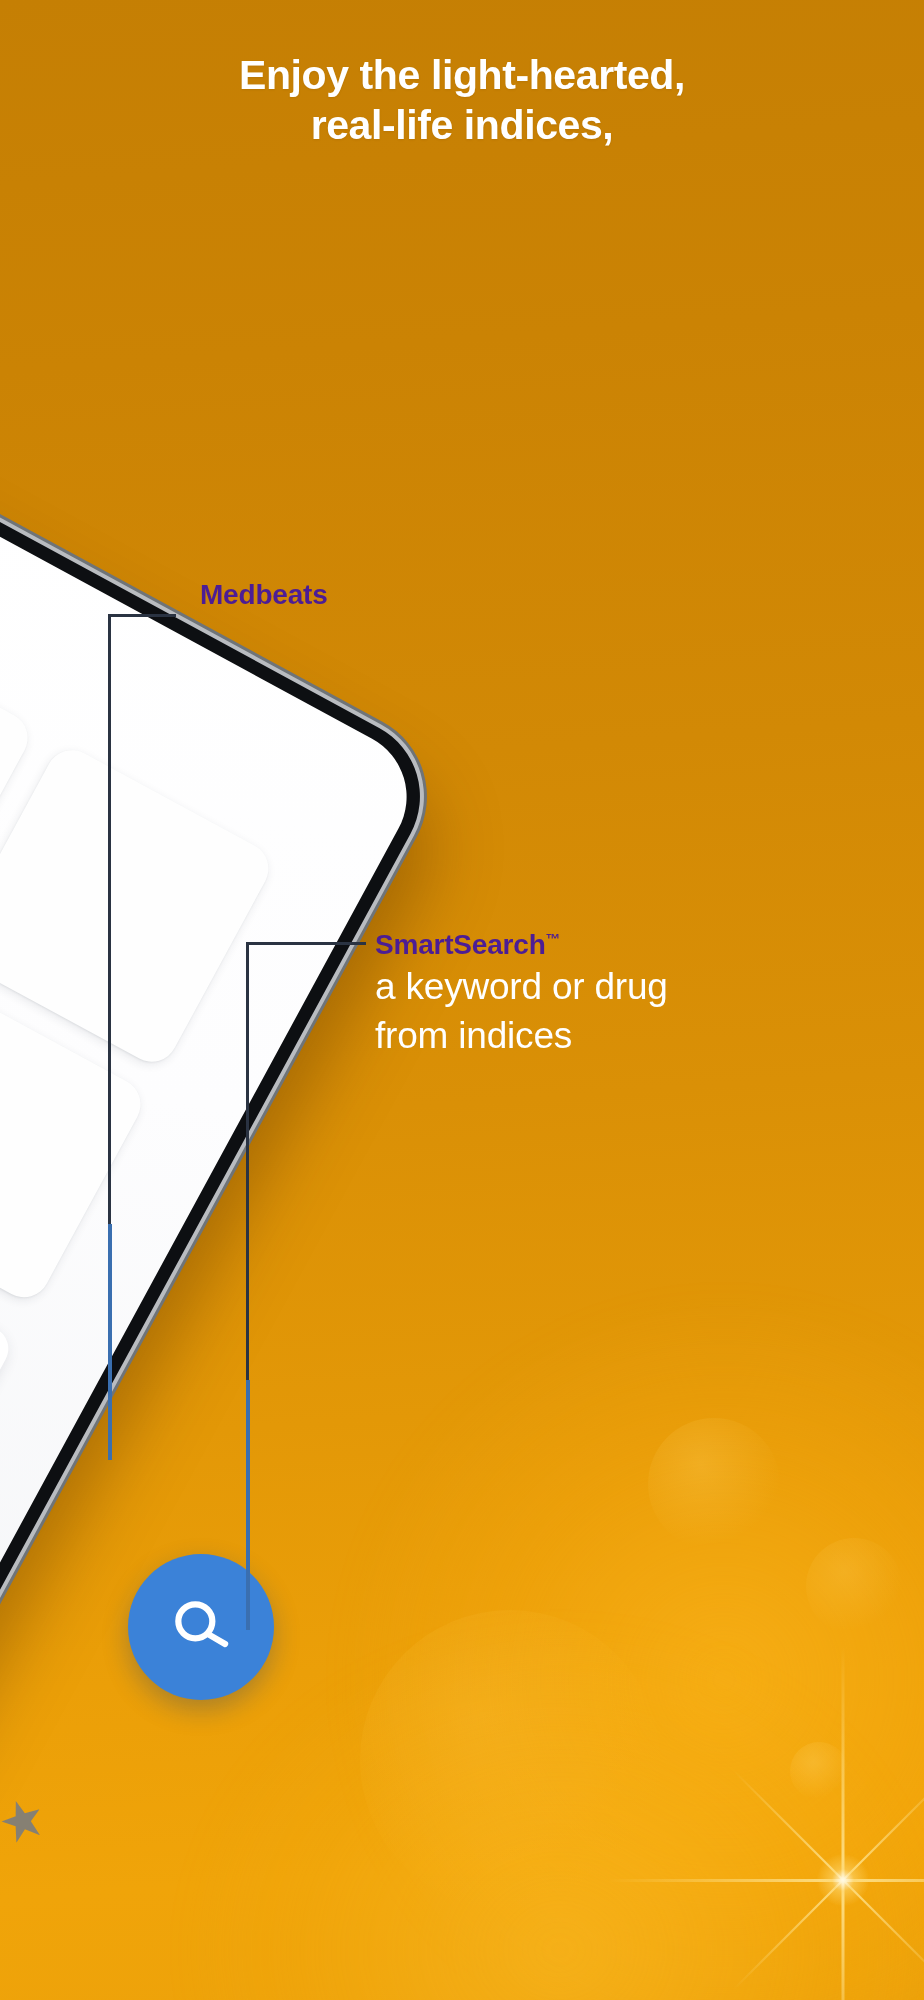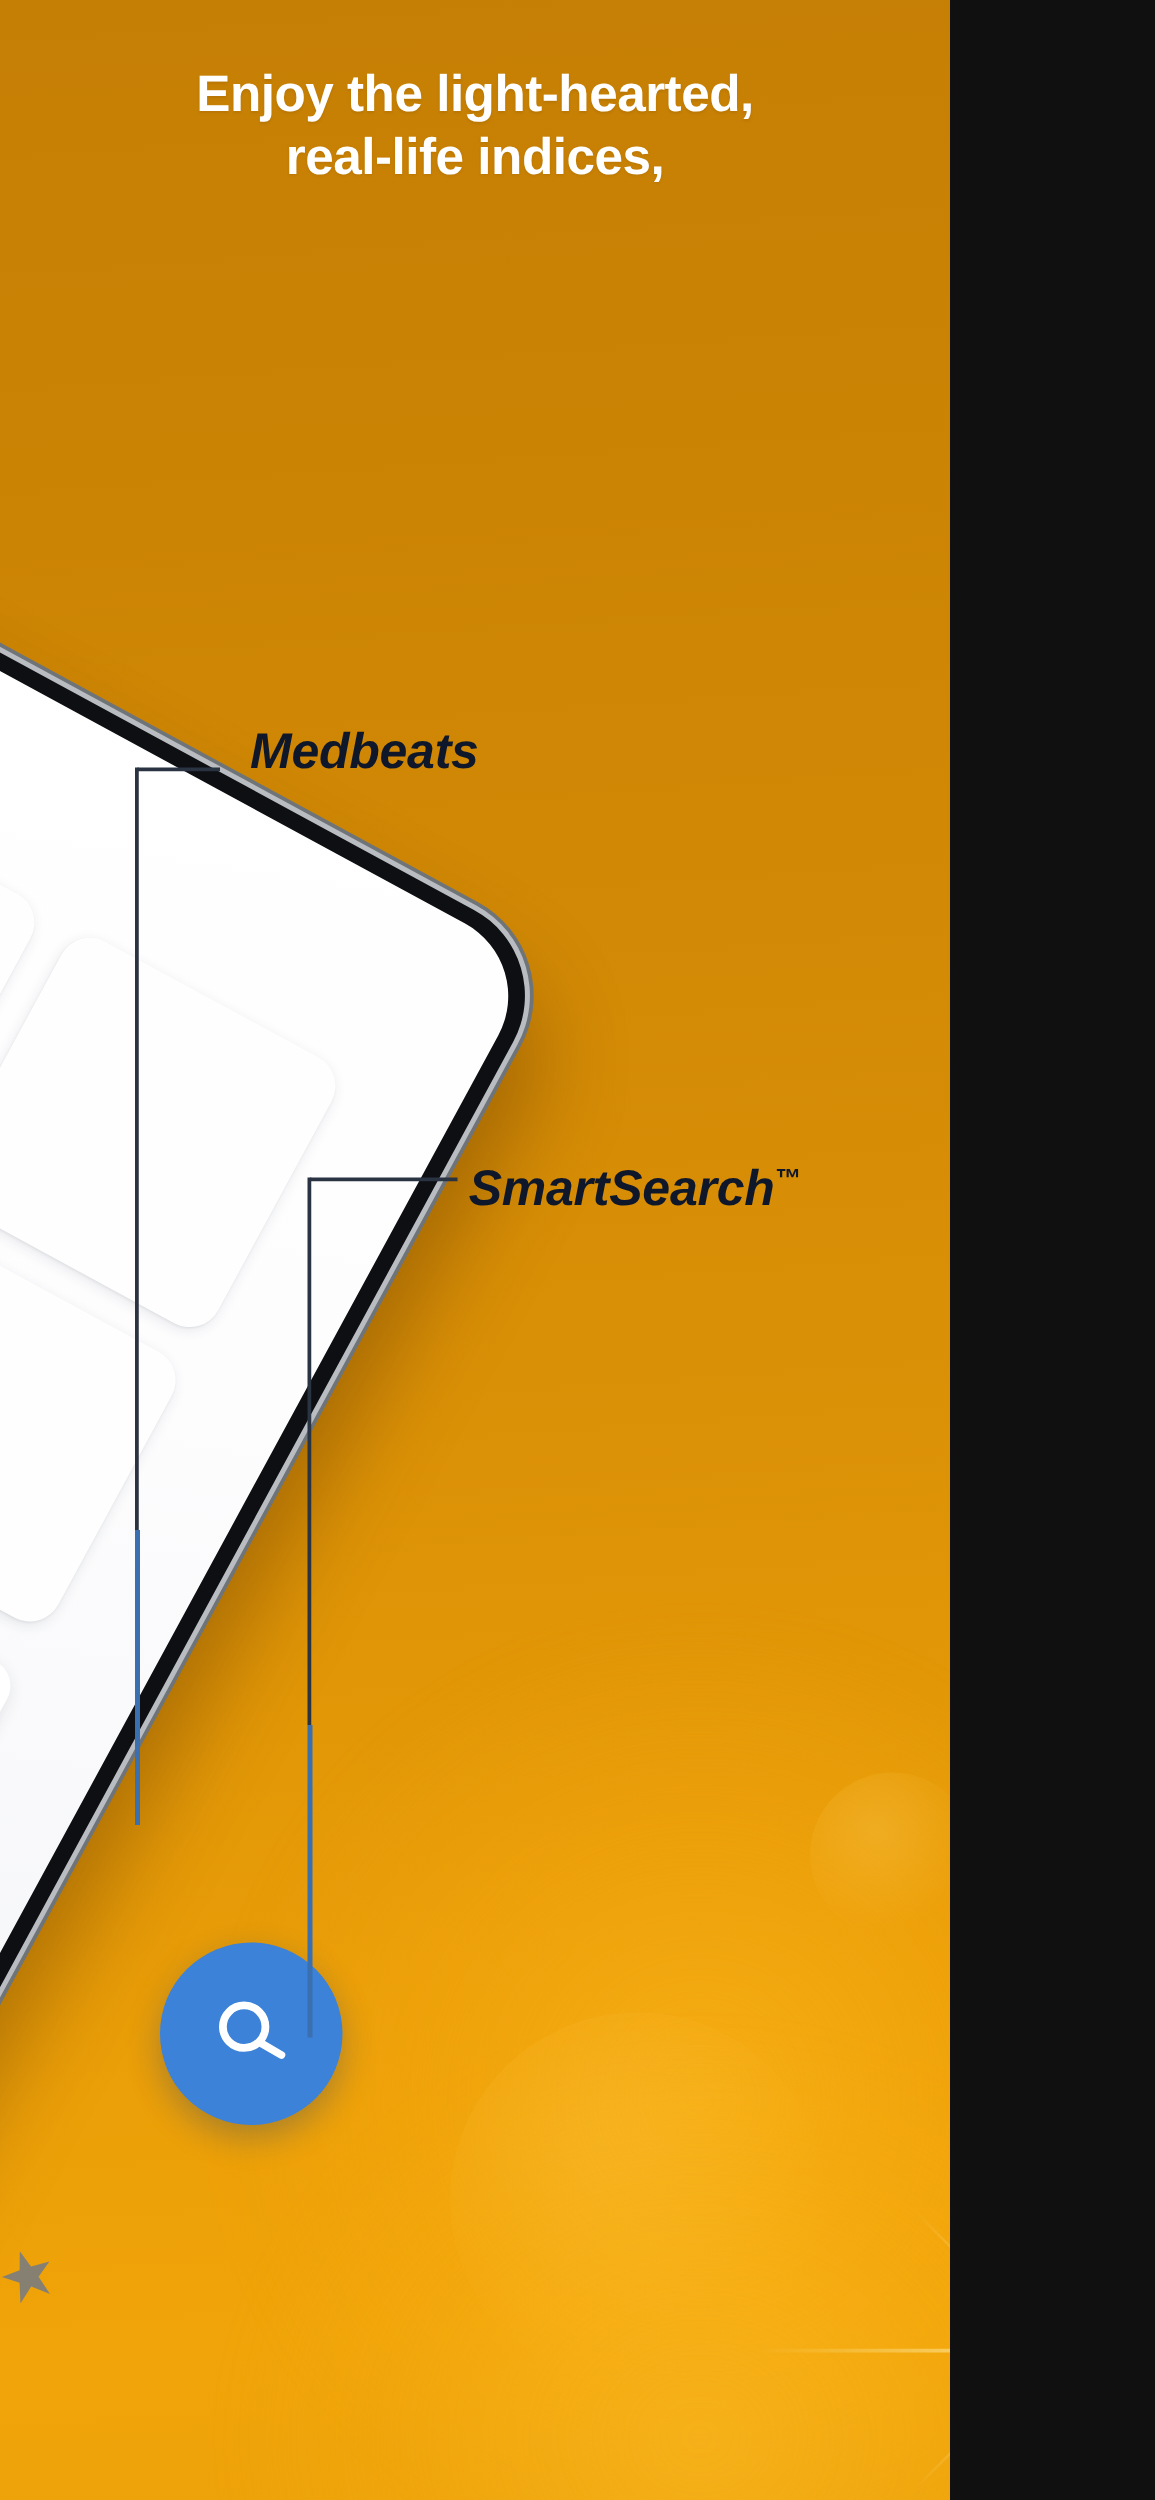--- a/index.html
+++ b/index.html
@@ -2,21 +2,21 @@
 <html><head>
 <meta charset="utf-8">
 <style>
   html, body {
     margin: 0;
     padding: 0;
     background: #101010;
   }
   #stage {
     position: relative;
-    width: 760px;
+    width: 924px;
     height: 2000px;
     overflow: hidden;
     font-family: "Liberation Sans", sans-serif;
     background: #d08705;
   }
 
   
   .bg-base {
     position: absolute;
     inset: 0;
@@ -186,26 +186,25 @@
     display: flex;
     align-items: center;
     justify-content: center;
   }
   .fab svg { width: 68px; height: 68px; display: block; }
 
   
   .callout { position: absolute; }
   .callout h3 {
     margin: 0;
-    color: #0f172a;
+    color: #4c1d95;
     font-weight: 700;
-    font-size: 40px;
+    font-size: 28px;
     letter-spacing: -0.2px;
     line-height: 1.18;
-    font-style: italic;
   }
   .callout h3 sup {
     font-size: .52em;
     vertical-align: super;
     font-weight: 700;
     letter-spacing: 0;
   }
   .callout p {
     margin: 2px 0 0 0;
     color: #ffffff;
@@ -289,20 +288,24 @@
   <div class="callout co-medbeats">
     <h3>
       <span>Medbeats</span>
     </h3>
   </div>
 
   <div class="callout co-smart">
     <h3>
       <span>SmartSearch</span><sup>™</sup>
     </h3>
+    <p>
+      <span>a keyword or drug</span><br>
+      <span>from indices</span>
+    </p>
   </div>
 
   <div class="sparkle">
     <i class="ray-h"></i>
     <i class="ray-v"></i>
     <i class="ray-d1"></i>
     <i class="ray-d2"></i>
     <span class="core"></span>
   </div>
   <div class="mini-star"></div>

